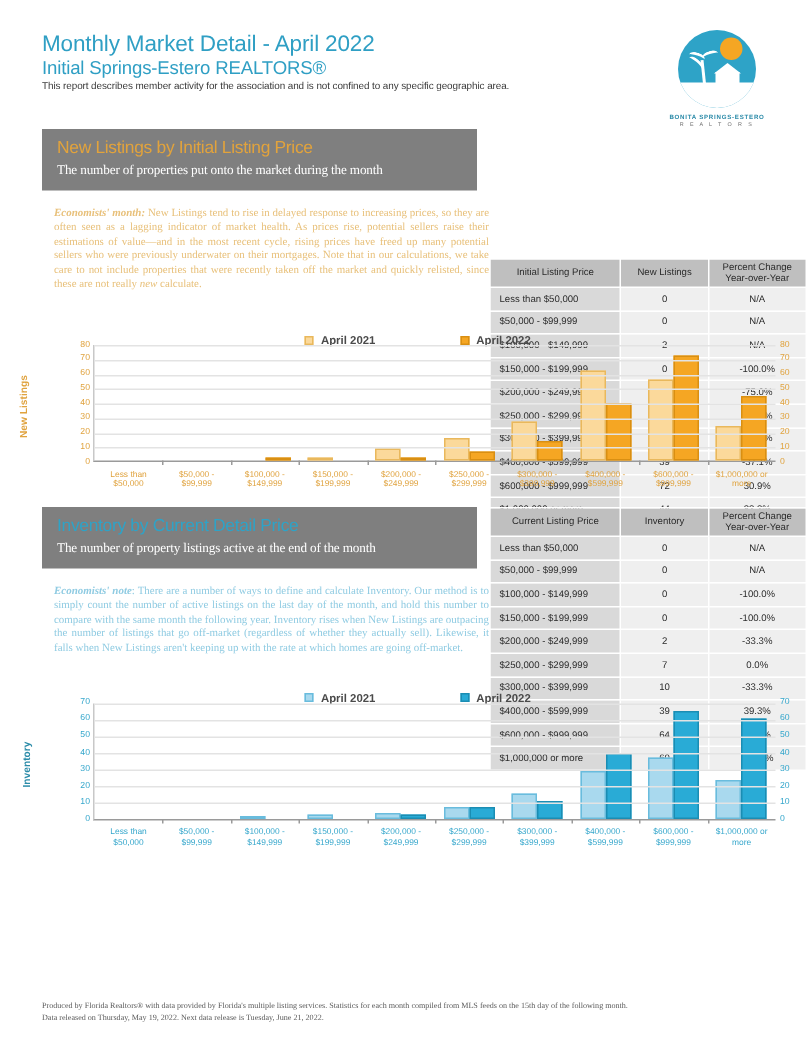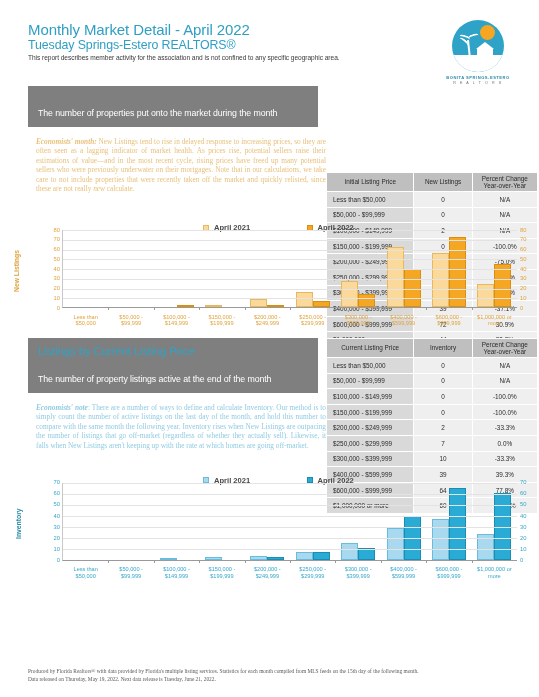--- a/index.html
+++ b/index.html
@@ -29,21 +29,21 @@
   .logo-palm-l { position: absolute; width: 11px; height: 6px; border-top: 2px solid #fff; border-radius: 50%; }
   .logo-txt1 { font-size: 4.1px; color: #2a8aa8; letter-spacing: 0.5px; margin-top: 3px; font-weight: bold; }
   .logo-txt2 { font-size: 3.6px; color: #6e6e6e; letter-spacing: 1.6px; margin-top: 1px; }
 
   
   .section { position: relative; }
   .sec-band { background: #7f7f7f; width: 290px; margin-left: 28px; padding: 6px 10px 7px 10px; }
   .sec-title { font-size: 11.6px; letter-spacing: -0.2px; line-height: 14px; }
   .sec-title.orange { color: #e2a33c; }
   .sec-title.blue { color: #2ea3c7; }
-  .sec-desc { font-size: 8.8px; color: #ffffff; line-height: 11.5px; margin-top: 16px; letter-spacing: -0.1px; }
+  .sec-desc { font-size: 8.8px; color: #ffffff; line-height: 11.5px; margin-top: 2px; letter-spacing: -0.1px; font-family: Liberation Serif, serif; }
 
   .note { width: 290px; margin-left: 36px; margin-top: 10px; font-family: "Liberation Serif", serif;
           font-size: 7.3px; line-height: 9.6px; text-align: justify; }
   .note.orange { color: #e8c07a; }
   .note.blue { color: #8fcbe2; }
   .note b { font-style: italic; font-weight: bold; }
   .note i { font-style: italic; }
 
   
   .tbl { position: absolute; right: 1px; width: 212px; border-collapse: collapse; }
@@ -87,41 +87,42 @@
   .footer { position: absolute; left: 28px; right: 20px; bottom: 14px; font-family: "Liberation Serif", serif;
             font-size: 5.4px; color: #5a5a5a; line-height: 7.4px; }
 </style>
 </head>
 <body>
 
 <div class="page">
 
   <div class="header">
     <div class="h-title">Monthly Market Detail - April 2022</div>
-    <div class="h-assoc">Tuesday Springs-Estero REALTORS®</div>
+    <div class="h-assoc">Initial Springs-Estero REALTORS®</div>
     <div class="h-desc">This report describes member activity for the association and is not confined to any specific geographic area.</div>
 
     <div class="logo-wrap">
       <div class="logo-badge">
         <div class="logo-sun"></div>
         <div class="logo-roof"></div>
         <div class="logo-house"></div>
         <div class="logo-palm-trunk"></div>
         <div class="logo-palm-l" style="left:7px;  bottom:31px; transform:rotate(18deg);"></div>
         <div class="logo-palm-l" style="left:16px; bottom:32px; transform:rotate(-18deg);"></div>
         <div class="logo-palm-l" style="left:6px;  bottom:27px; transform:rotate(40deg);"></div>
         <div class="logo-sea"></div>
       </div>
       <div class="logo-txt1">BONITA SPRINGS-ESTERO</div>
       <div class="logo-txt2">R E A L T O R S</div>
     </div>
   </div>
 
   <div class="section">
     <div class="sec-band">
+      <div class="sec-title orange">New Listings by Initial Listing Price</div>
       <div class="sec-desc">The number of properties put onto the market during the month</div>
     </div>
 
     <div class="note orange">
       <b>Economists' month:</b>
       <span>New Listings tend to rise in delayed response to increasing prices, so they are often seen as a lagging indicator of market health. As prices rise, potential sellers raise their estimations of value—and in the most recent cycle, rising prices have freed up many potential sellers who were previously underwater on their mortgages. Note that in our calculations, we take care to not include properties that were recently taken off the market and quickly relisted, since these are not really</span>
       <i>new</i><span> calculate.</span>
     </div>
 
     <table class="tbl" style="top:86px;">
@@ -288,21 +289,21 @@
         <div class="ytick left" style="top: 6.35px;">70</div>
         <div class="ytick right" style="top: 6.35px;">70</div>
         <div class="grid-ln" style="top: 0px;"></div>
         <div class="ytick left" style="top: -3.4px;">80</div>
         <div class="ytick right" style="top: -3.4px;">80</div>
       </div>
   </div>
 
   <div class="section" style="margin-top:30px;">
     <div class="sec-band">
-      <div class="sec-title blue">Listings by Current Listing Price</div>
+      <div class="sec-title blue">Inventory by Current Detail Price</div>
       <div class="sec-desc">The number of property listings active at the end of the month</div>
     </div>
 
     <div class="note blue">
       <b>Economists' note</b><span>: There are a number of ways to define and calculate Inventory. Our method is to simply count the number of active listings on the last day of the month, and hold this number to compare with the same month the following year. Inventory rises when New Listings are outpacing the number of listings that go off-market (regardless of whether they actually sell). Likewise, it falls when New Listings aren't keeping up with the rate at which homes are going off-market.</span>
     </div>
 
     <table class="tbl" style="top:0px;">
       <thead>
         <tr>

